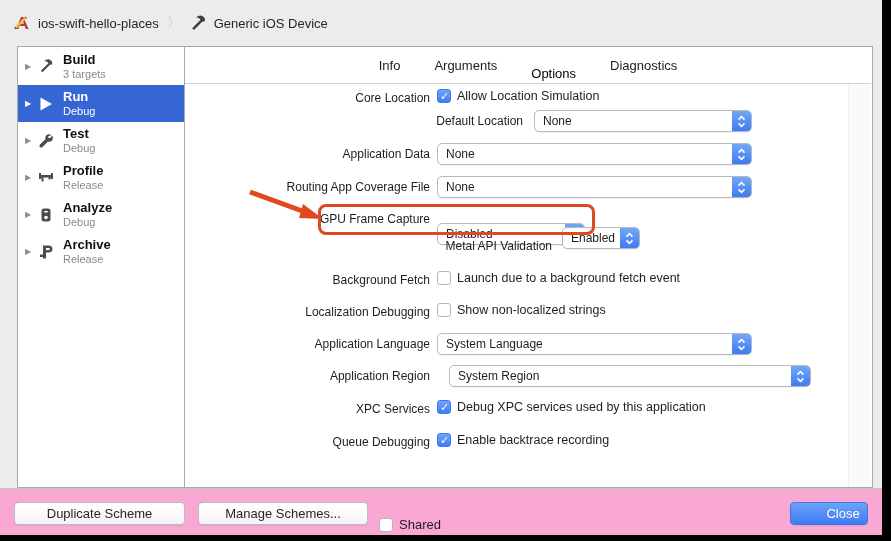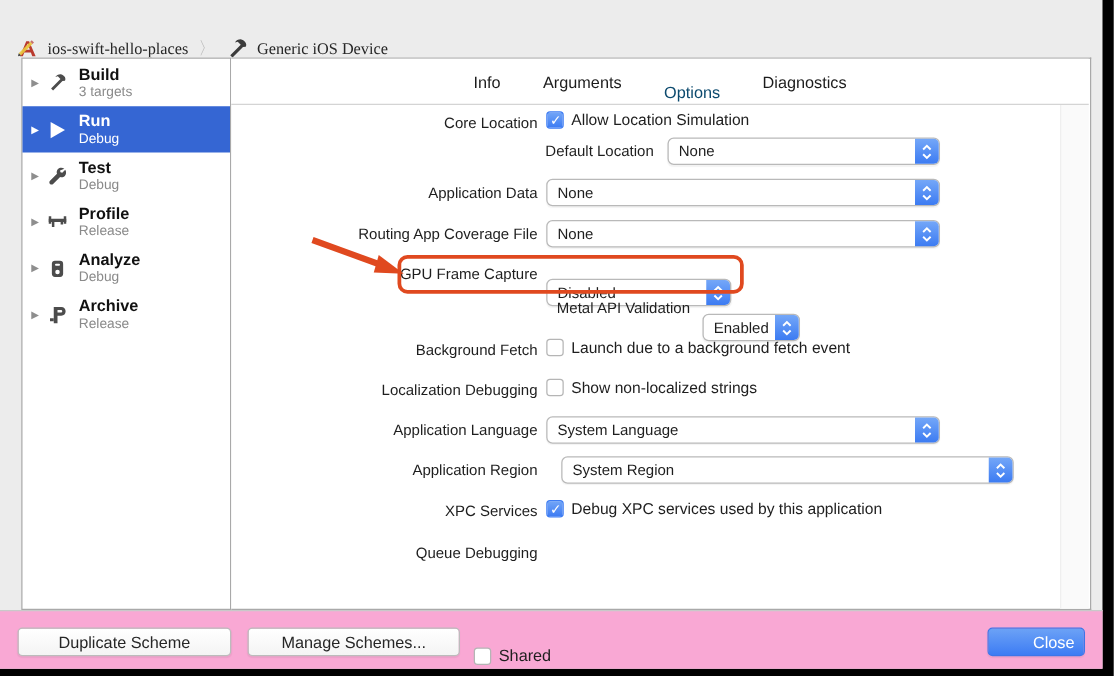--- a/index.html
+++ b/index.html
@@ -1,21 +1,21 @@
 <!DOCTYPE html>
 <html><head>
 <meta charset="utf-8">
 <style>
   * { margin:0; padding:0; box-sizing:border-box; }
   body { font-family:"Liberation Sans","DejaVu Sans",sans-serif; background:#888; }
   .window { position:relative; width:891px; height:541px; background:#000; overflow:hidden; }
   .chrome { position:absolute; left:0; top:0; width:882px; height:535px; background:#ececec; }
 
   
-  .hdr { position:absolute; left:0; top:16px; width:882px; height:46px; display:flex; align-items:center; padding-left:12px; gap:6px;font-family:Liberation Serif, serif; }
+  .hdr { position:absolute; left:0; top:0; width:882px; height:46px; display:flex; align-items:center; padding-left:12px; gap:6px; }
   .hdr-txt { font-size:13px; color:#262626; }
   .hdr-sep { font-size:14px; color:#b9b9b9; margin:0 2px; }
   .icn { display:inline-flex; align-items:center; justify-content:center; }
 
   
   .sidebar { position:absolute; left:17px; top:46px; width:168px; height:442px; background:#fff; border:1px solid #a9a9a9; border-right:1px solid #a9a9a9; }
   .mainpanel { position:absolute; left:185px; top:46px; width:688px; height:442px; background:#fff; border:1px solid #a9a9a9; border-left:none; }
 
   
   .side-item { position:absolute; left:0; width:166px; height:37px; display:flex; align-items:center; cursor:default; }
@@ -24,21 +24,21 @@
   .side-item .stx { display:flex; flex-direction:column; line-height:1.15; }
   .side-item .t { font-size:13px; font-weight:bold; color:#111; }
   .side-item .s { font-size:11px; color:#8a8a8a; }
   .side-item.selected { background:#3566d3; }
   .side-item.selected .t, .side-item.selected .s, .side-item.selected .disc { color:#fff; }
   .side-item.selected .sicon { color:#fff; }
 
   
   .tabbar { position:absolute; left:0; top:0; width:686px; height:37px; border-bottom:1px solid #d4d4d4; display:flex; align-items:center; justify-content:center; gap:34px; background:#fff; }
   .tab { font-size:13px; color:#1c1c1c; cursor:default; }
-  .tab.active { color:#0c4a6e;margin-top:16px; }
+  .tab.active { color:#000000;margin-top:16px; }
 
   
   .scrolltrack { position:absolute; right:1px; top:37px; width:23px; height:403px; background:#fafafa; border-left:1px solid #efefef; }
 
   
   .row-label { position:absolute; width:230px; text-align:right; font-size:12px; color:#1e1e1e; line-height:16px; }
   .chkrow { position:absolute; display:flex; align-items:center; gap:6px; }
   .cb { width:14px; height:14px; border:1px solid #b5b5b5; border-radius:3px; background:#fff; position:relative; flex:0 0 auto; }
   .cb.checked { background:linear-gradient(#72a5f7,#3d7cf3); border-color:#3d7cf3; }
   .cb.checked::after { content:"✓"; position:absolute; left:2px; top:0px; font-size:11px; font-weight:bold; color:#fff; }
@@ -233,21 +233,21 @@
       </div>
       <div class="anno-rect"></div>
       <div class="anno-arrow">
         <svg width="92" height="42" viewBox="0 0 92 42">
           <line x1="5" y1="5" x2="60" y2="25" stroke="#e0491f" stroke-width="5"></line>
           <polygon points="78,32 58,17 54,31" fill="#e0491f"></polygon>
         </svg>
       </div>
 
       <span class="row-label" style="left:137px; top:191px;">Metal API Validation</span>
-      <div class="popup" style="left:377px; top:204px; width:78px;">
+      <div class="popup" style="left:377px; top:180px; width:78px;">
         <span class="pv">Enabled</span>
         <span class="cap">
           <svg width="9" height="13" viewBox="0 0 9 13">
               <path d="M1.5 4.6 L4.5 1.6 L7.5 4.6" stroke="#fff" stroke-width="1.5" fill="none"></path>
               <path d="M1.5 8.4 L4.5 11.4 L7.5 8.4" stroke="#fff" stroke-width="1.5" fill="none"></path>
             </svg>
         </span>
       </div>
 
       <span class="row-label" style="left:15px; top:225px;">Background Fetch</span>
@@ -284,20 +284,24 @@
         </span>
       </div>
 
       <span class="row-label" style="left:15px; top:354px;">XPC Services</span>
       <div class="chkrow" style="left:252px; top:353px;">
         <span class="cb checked"></span>
         <span class="cb-label">Debug XPC services used by this application</span>
       </div>
 
       <span class="row-label" style="left:15px; top:387px;">Queue Debugging</span>
+      <div class="chkrow" style="left:252px; top:386px;">
+        <span class="cb checked"></span>
+        <span class="cb-label">Enable backtrace recording</span>
+      </div>
 
     </div>
 
     <div class="footer">
       <button class="btn" style="left:14px; width:171px;">Duplicate Scheme</button>
       <button class="btn" style="left:198px; width:170px;">Manage Schemes...</button>
       <div class="shared">
         <span class="cb"></span>
         <span class="cb-label" style="font-size:13px;">Shared</span>
       </div>

